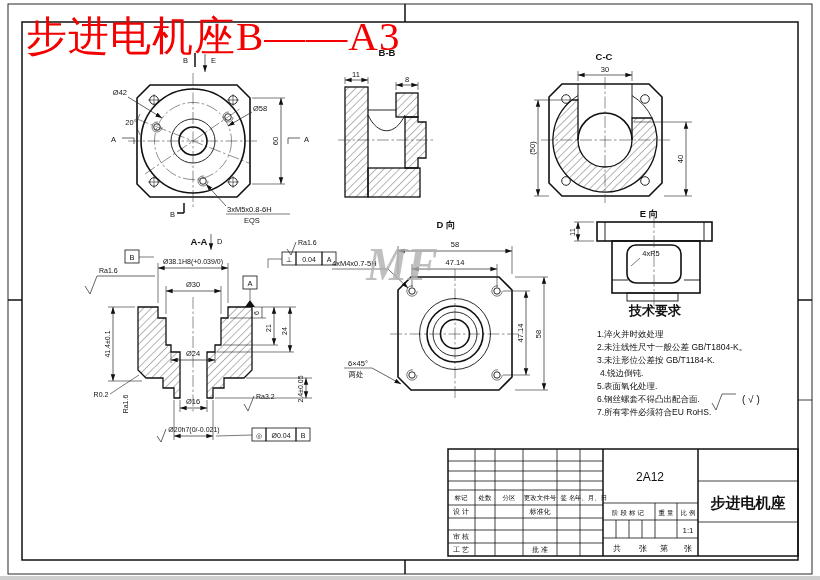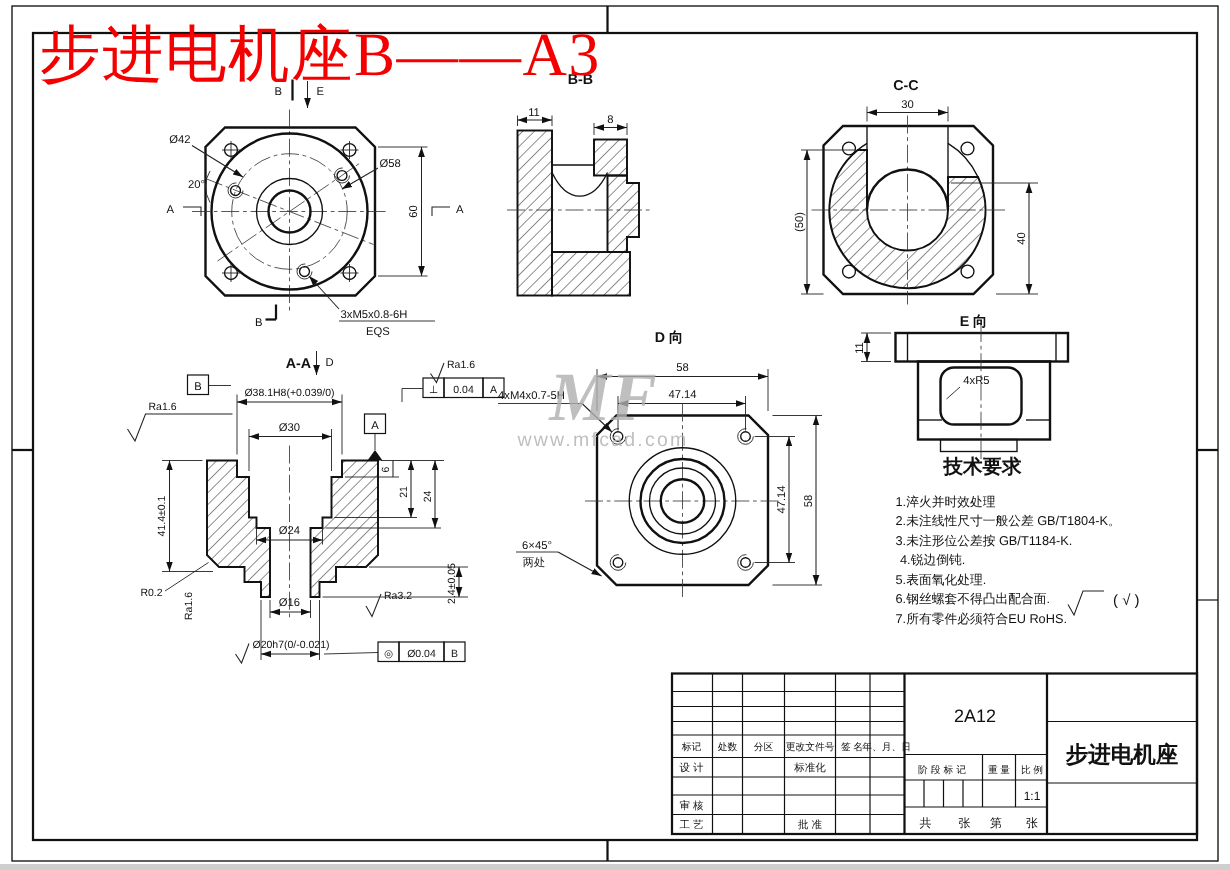--- a/index.html
+++ b/index.html
@@ -404,20 +404,19 @@
   <line x1="698" y1="481" x2="798" y2="481" class="tb"></line>
   <line x1="698" y1="522" x2="798" y2="522" class="tb"></line>
   <text x="748" y="508" class="part">步进电机座</text>
 </g>
 </svg>
 
 <div id="wm">
   <div class="row">
     <span class="mf">MF</span>
   </div>
-  <div class="url">www.mfcad.com</div>
 </div>
 
 <div id="red-title">步进电机座B——A3</div>
 
 <div id="gray-bottom"></div>
 
 </div>
 
 </body></html>

